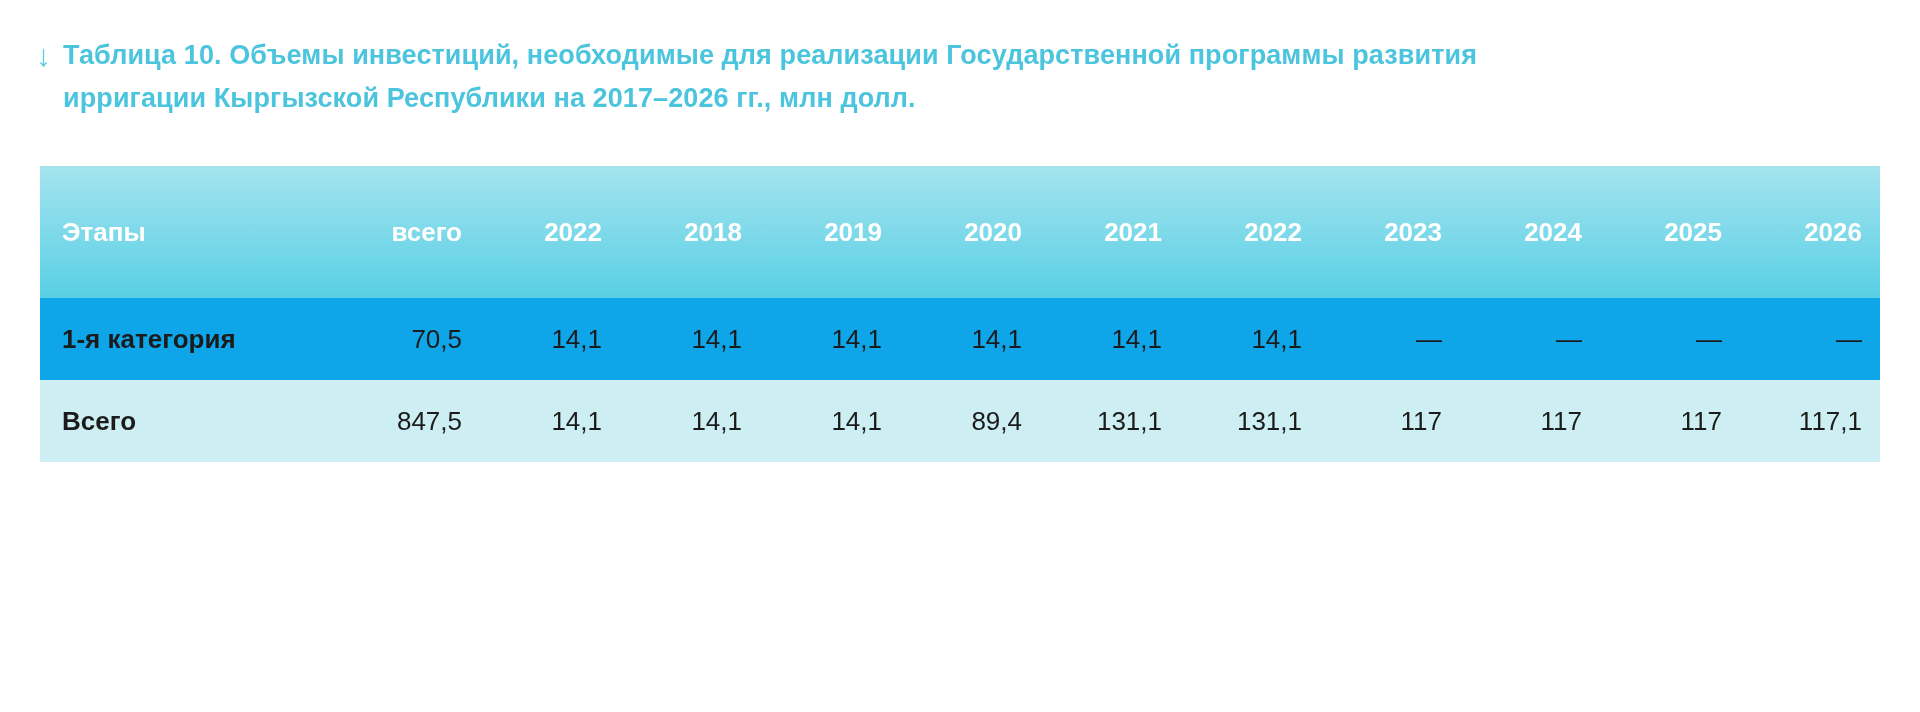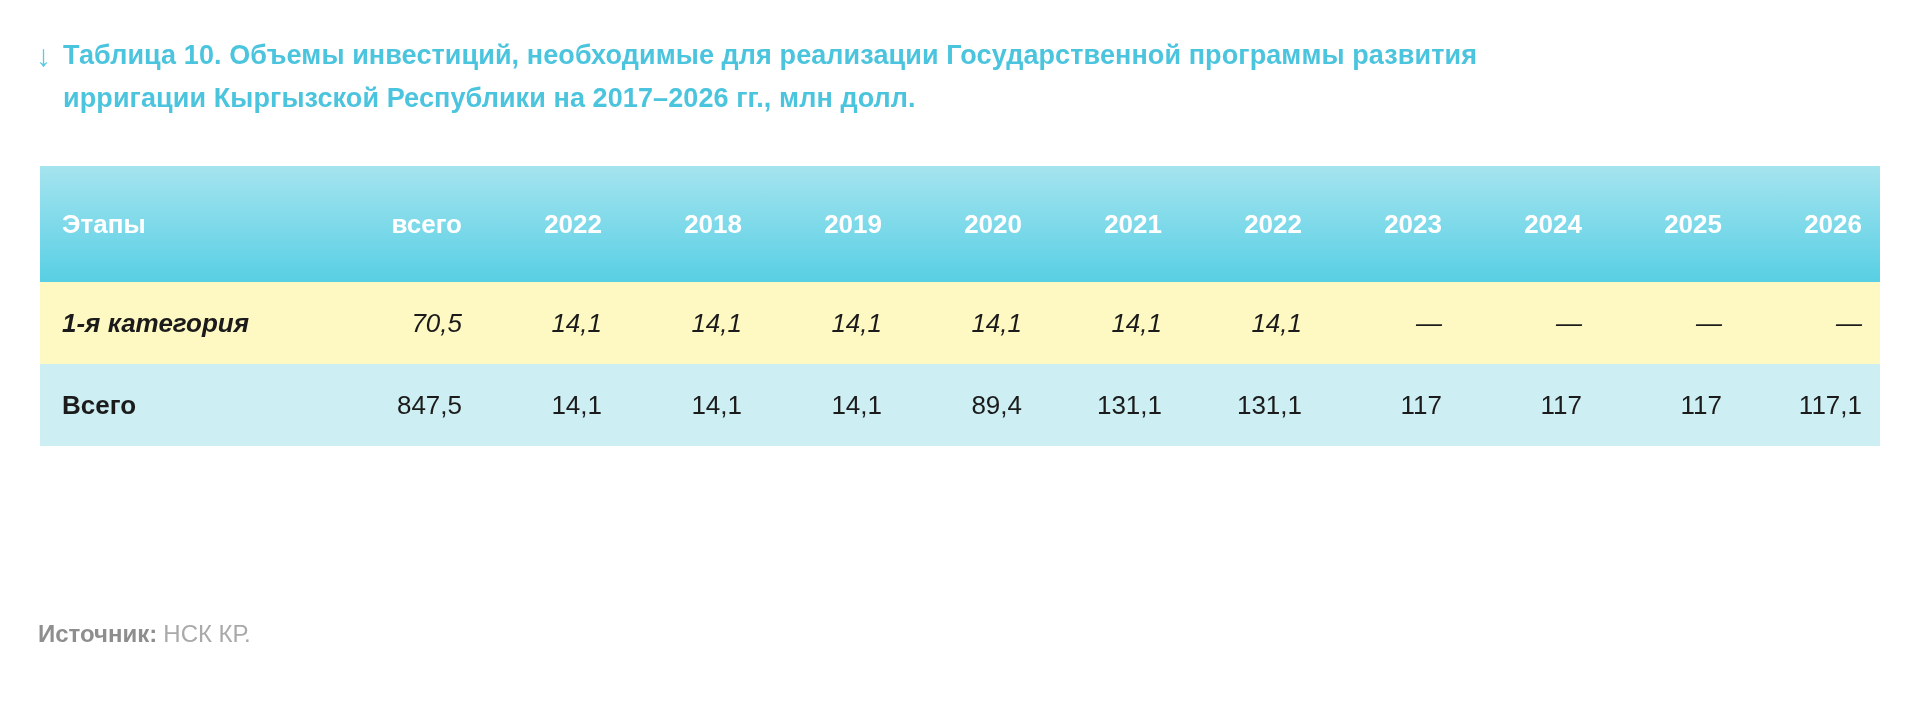--- a/index.html
+++ b/index.html
@@ -59,21 +59,21 @@
     border-collapse: collapse;
     width: 1840px;
     table-layout: fixed;
   }
   table.data thead th {
     background: linear-gradient(180deg, #a5e4ef 0%, #58cfe4 100%);
     color: #ffffff;
     font-size: 26px;
     font-weight: 700;
     height: 100px;
-    padding: 8px 18px;
+    padding: 16px 18px;
     vertical-align: middle;
     text-align: right;
     white-space: nowrap;
   }
   table.data thead th.lbl {
     text-align: left;
     padding-left: 22px;
     font-weight: 700;
   }
   table.data tbody td {
@@ -83,21 +83,21 @@
     padding: 0 18px;
     vertical-align: middle;
     text-align: right;
     white-space: nowrap;
   }
   table.data tbody td.lbl {
     text-align: left;
     padding-left: 22px;
     font-weight: 700;
   }
-  table.data tbody tr.odd td { background: #fef9c3; font-style: italic; }
+  table.data tbody tr.odd td { background: #0ea5e9; }
   table.data tbody tr.even td { background: #cdeef2; }
 
   
   col.c-label { width: 290px; }
   col.c-total { width: 150px; }
   col.c-year  { width: 140px; }
 
   
   .source {
     position: absolute;
@@ -190,17 +190,14 @@
           <td>117</td>
           <td>117</td>
           <td>117</td>
           <td>117,1</td>
         </tr>
 
       </tbody>
     </table>
   </div>
 
-  <div class="source">
-    <span class="src-label">Источник:</span><span class="src-value">НСК КР.</span>
-  </div>
 
 </div>
 
 </body></html>

